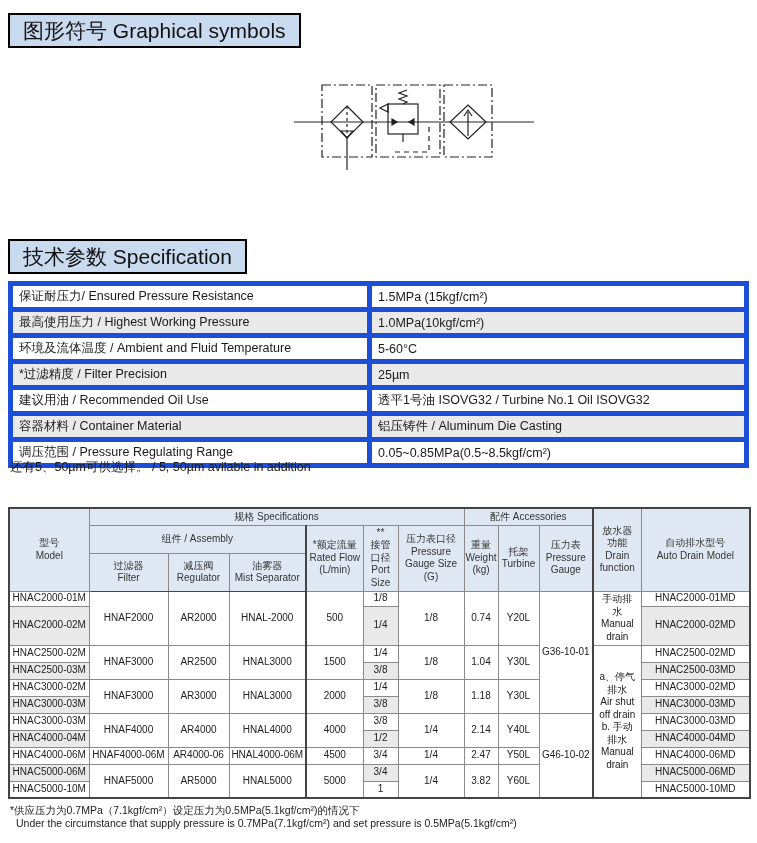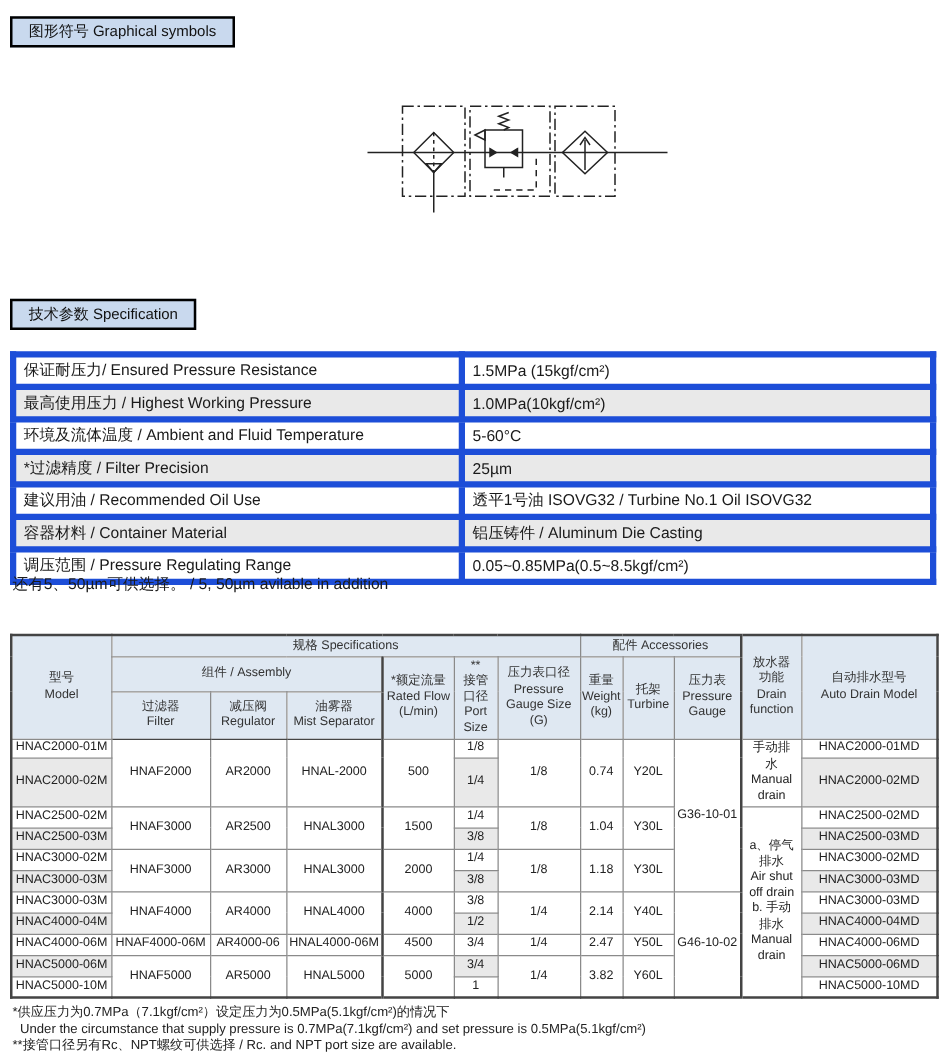--- a/index.html
+++ b/index.html
@@ -1,19 +1,19 @@
 <!DOCTYPE html>
 <html><head>
 <meta charset="utf-8">
 <style>
   html,body{margin:0;padding:0;background:#fff;}
   .page{position:relative;width:757px;height:843px;background:#ffffff;overflow:hidden;
         font-family:"Liberation Sans","DejaVu Sans",sans-serif;color:#1a1a1a;}
   .section-title{position:absolute;border:2px solid #000;background:#c9d9ee;
-        font-size:12px;line-height:1.1;padding:4px 13px;white-space:nowrap;color:#111;}
+        font-size:21px;line-height:1.1;padding:4px 13px;white-space:nowrap;color:#111;}
   #title-graphical{left:8px;top:13px;}
   #title-spec{left:8px;top:239px;}
   #symbols{position:absolute;left:288px;top:68px;}
 
   
   .spec-table{position:absolute;left:8px;top:281px;width:741px;border-collapse:collapse;
         table-layout:fixed;font-size:12.5px;}
   .spec-table td{border:5px solid #1d4ed8;height:19px;padding:1px 6px;vertical-align:middle;}
   .spec-table{border:2px solid #444;}
   .spec-table tr.alt td{background:#e9e9e9;}
@@ -291,16 +291,15 @@
         <td>HNAC5000-10M</td>
         <td>1</td>
         <td>HNAC5000-10MD</td>
       </tr>
     </tbody>
   </table>
 
   <div class="footnotes">
     <div>*供应压力为0.7MPa（7.1kgf/cm²）设定压力为0.5MPa(5.1kgf/cm²)的情况下</div>
     <div class="fn2">Under the circumstance that supply pressure is 0.7MPa(7.1kgf/cm²)  and set pressure is 0.5MPa(5.1kgf/cm²)</div>
-    <div>**接管口径另有Rc、NPT螺纹可供选择 / Rc. and NPT port size are available.</div>
   </div>
 
 </div>
 
 </body></html>

